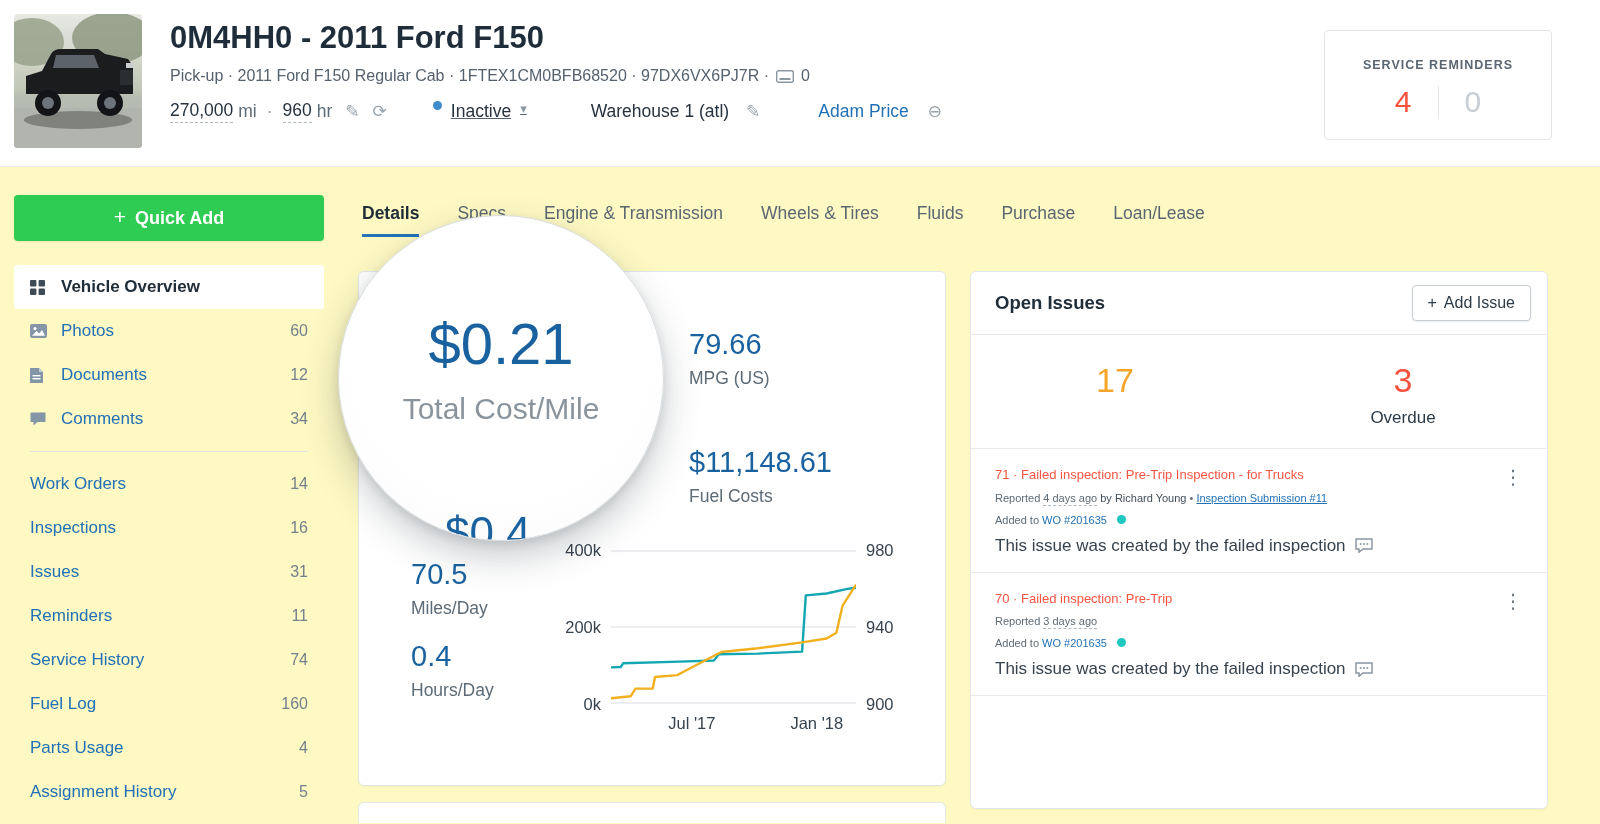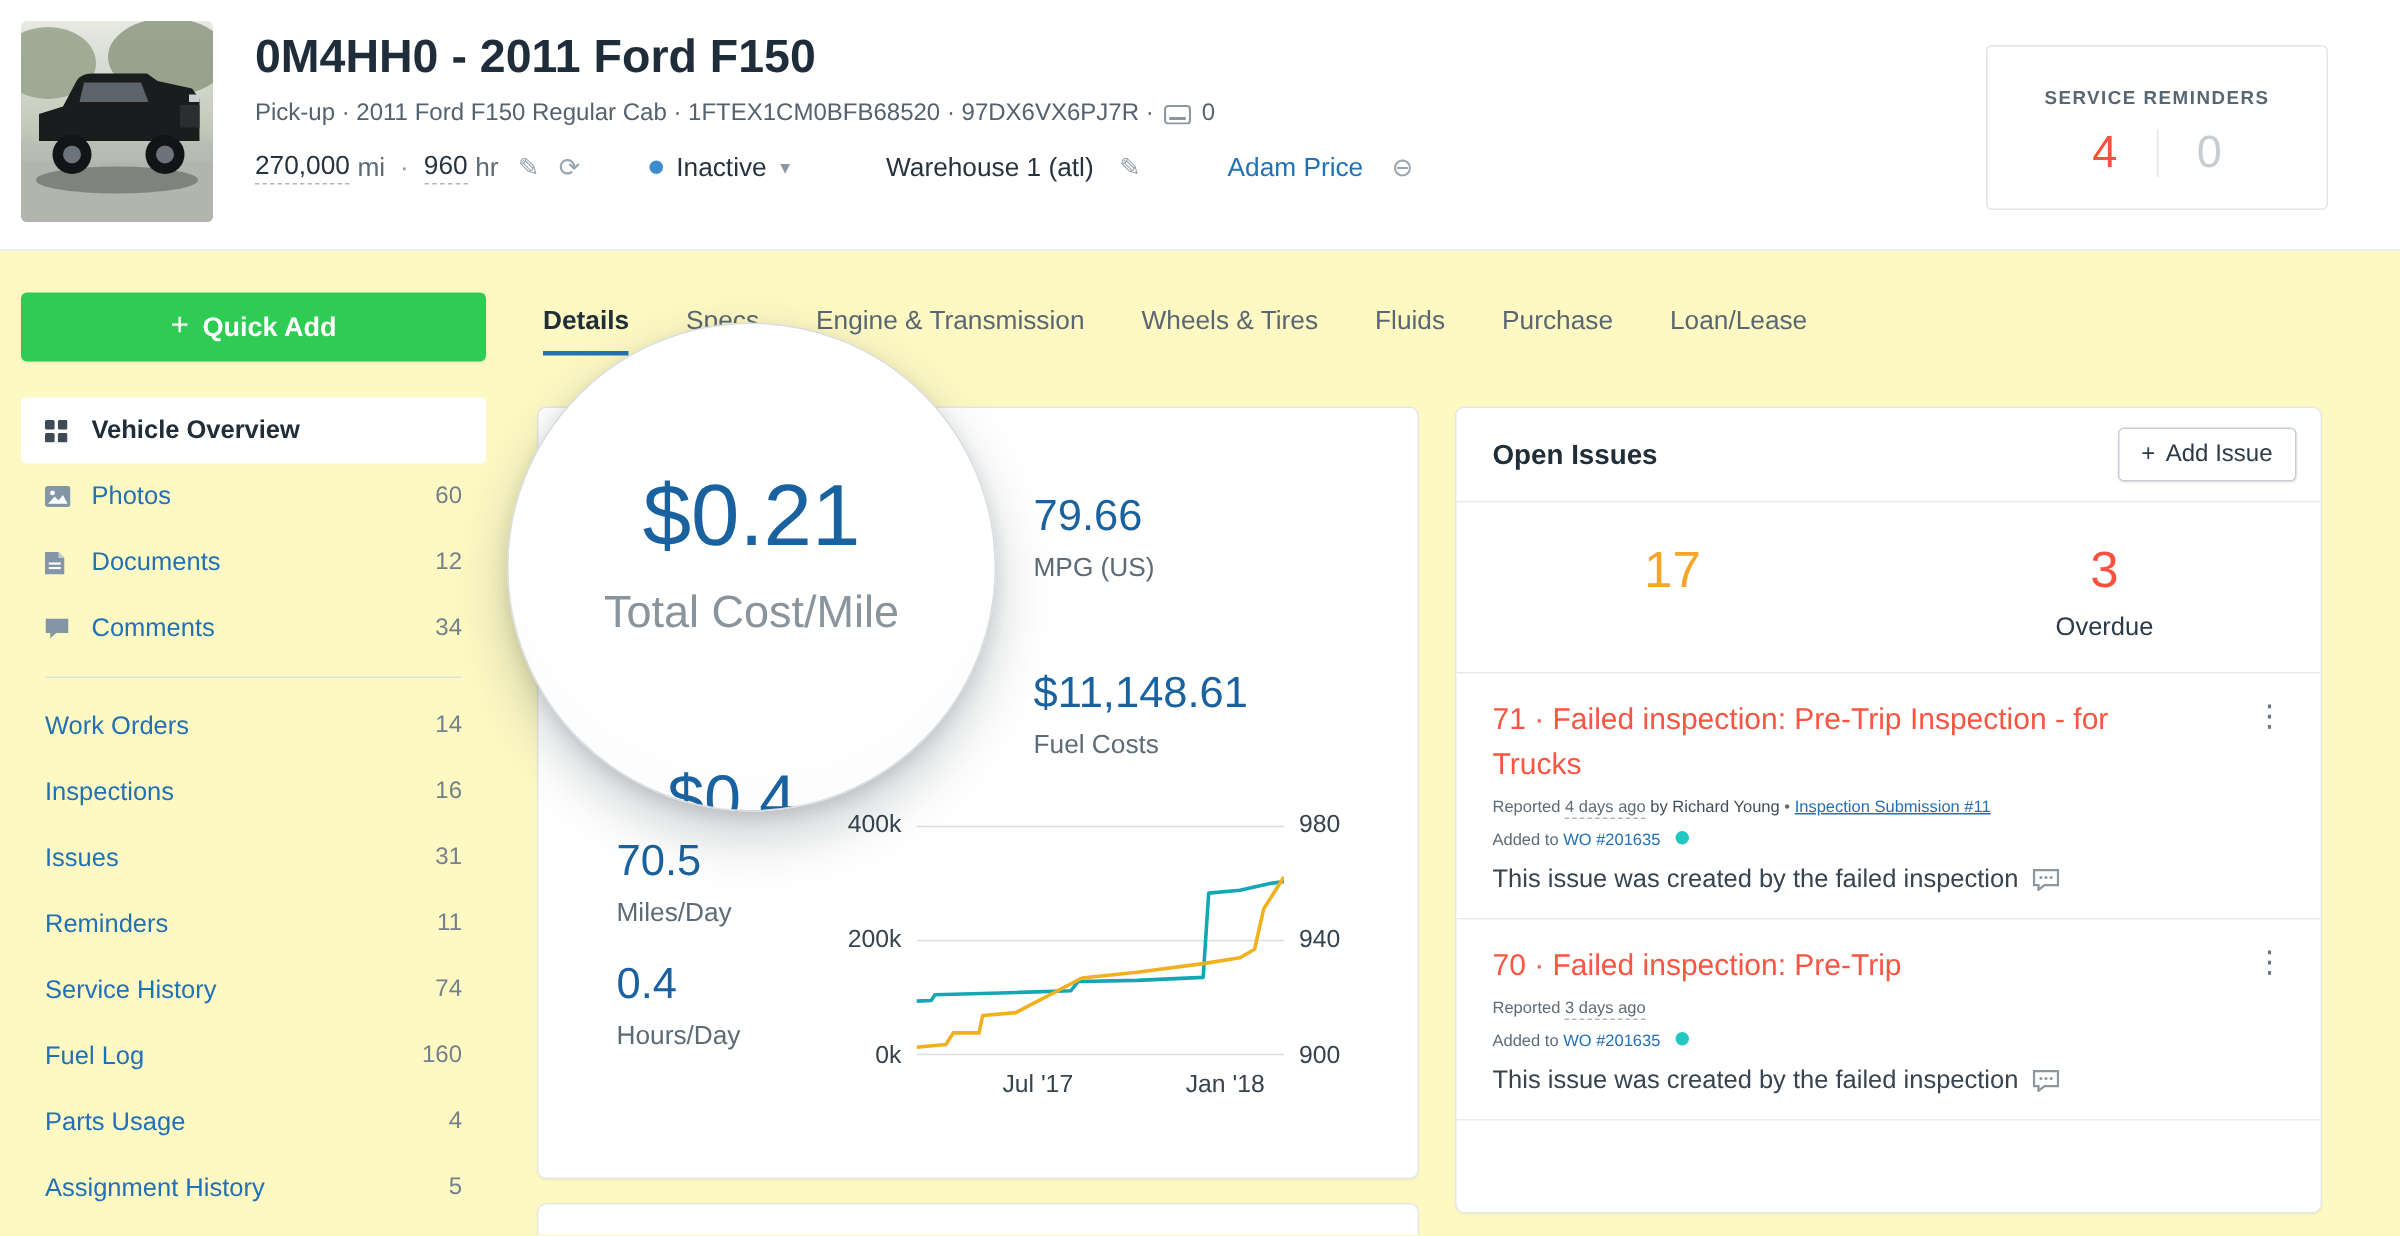--- a/index.html
+++ b/index.html
@@ -10,21 +10,21 @@
   .thumb{width:128px;height:134px;border-radius:4px;overflow:hidden;flex:none;cursor:pointer;}
   .head-main{margin-left:28px;flex:1;padding-top:6px;}
   .vtitle{margin:0 0 11px;font-size:31px;font-weight:700;color:#1f2d3a;}
   .subline{display:flex;align-items:center;gap:7px;font-size:16px;color:#55626e;margin-bottom:15px;}
   .meterline{display:flex;align-items:center;font-size:17.5px;color:#55626e;}
   .dark{color:#26333f;}
   .dashed{border-bottom:1px dashed #aeb7bf;padding-bottom:1px;cursor:pointer;}
   .unit{margin-left:5px;color:#5d6b76;}
   .m-sep{margin:0 10px;color:#8b97a1;}
   .icon-btn{margin-left:13px;color:#97a3ad;font-size:17px;cursor:pointer;line-height:1;}
-  .status-group{margin-left:46px;display:inline-flex;align-items:center;gap:9px;cursor:pointer;}
+  .status-group{margin-left:46px;display:inline-flex;align-items:flex-start;gap:9px;cursor:pointer;text-decoration:underline;}
   .status-dot{width:9px;height:9px;border-radius:50%;background:#3f8ccb;}
   .caret{color:#8b97a1;font-size:13px;}
   .loc-group{margin-left:64px;display:inline-flex;align-items:center;gap:4px;}
   .op-group{margin-left:58px;display:inline-flex;align-items:center;gap:6px;}
   .link{color:#2270b5;text-decoration:none;cursor:pointer;}
   .rem-box{margin:16px 48px 0 16px;width:228px;height:110px;border:1px solid #e2e6e9;border-radius:4px;box-sizing:border-box;text-align:center;padding-top:27px;flex:none;cursor:pointer;background:#fff;}
   .rem-label{font-size:12.5px;font-weight:700;letter-spacing:1px;color:#5a6772;}
   .rem-values{display:flex;justify-content:center;align-items:center;gap:26px;margin-top:13px;font-size:30px;}
   .rem-due{color:#f8523e;}
   .rem-up{color:#c6cdd3;}
@@ -93,21 +93,21 @@
   .issues-header{display:flex;justify-content:space-between;align-items:center;padding:13px 16px 13px 24px;border-bottom:1px solid #e8ebee;}
   .issues-title{font-size:18.5px;font-weight:700;color:#202e3a;}
   .add-issue-btn{border:1px solid #c6ced4;border-radius:4px;background:#fff;padding:8px 15px;font-size:16px;color:#2c3b47;display:flex;gap:7px;align-items:center;cursor:pointer;box-shadow:0 1px 2px rgba(0,0,0,0.08);}
   .issues-summary{display:flex;border-bottom:1px solid #e8ebee;padding:26px 0 20px;text-align:center;}
   .summary-col{flex:1;cursor:pointer;}
   .summary-value{font-size:34px;}
   .summary-col.open .summary-value{color:#f5a62a;}
   .summary-col.overdue .summary-value{color:#f8523e;}
   .summary-label{font-size:17px;color:#2c3b47;margin-top:8px;}
   .issue{padding:16px 24px 16px;border-bottom:1px solid #e8ebee;position:relative;}
-  .issue-title{color:#f85542;font-size:20px;line-height:1.5;max-width:440px;cursor:pointer;}
+  .issue-title{color:#f85542;font-size:13px;line-height:1.5;max-width:440px;cursor:pointer;}
   .kebab{position:absolute;right:14px;top:12px;font-size:20px;color:#6b7680;padding:4px 10px;cursor:pointer;}
   .issue-meta{font-size:11px;color:#5d6b76;line-height:1.55;margin-top:5px;max-width:440px;}
   .issue-meta .person{color:#414e5a;}
   .issue-meta .link.u{text-decoration:underline;}
   .teal-dot{display:inline-block;width:9px;height:9px;border-radius:50%;background:#1fc8c0;margin-left:7px;}
   .issue-note{font-size:17px;color:#37434e;margin-top:7px;display:flex;align-items:center;gap:9px;}
 </style>
 </head>
 <body>
 

